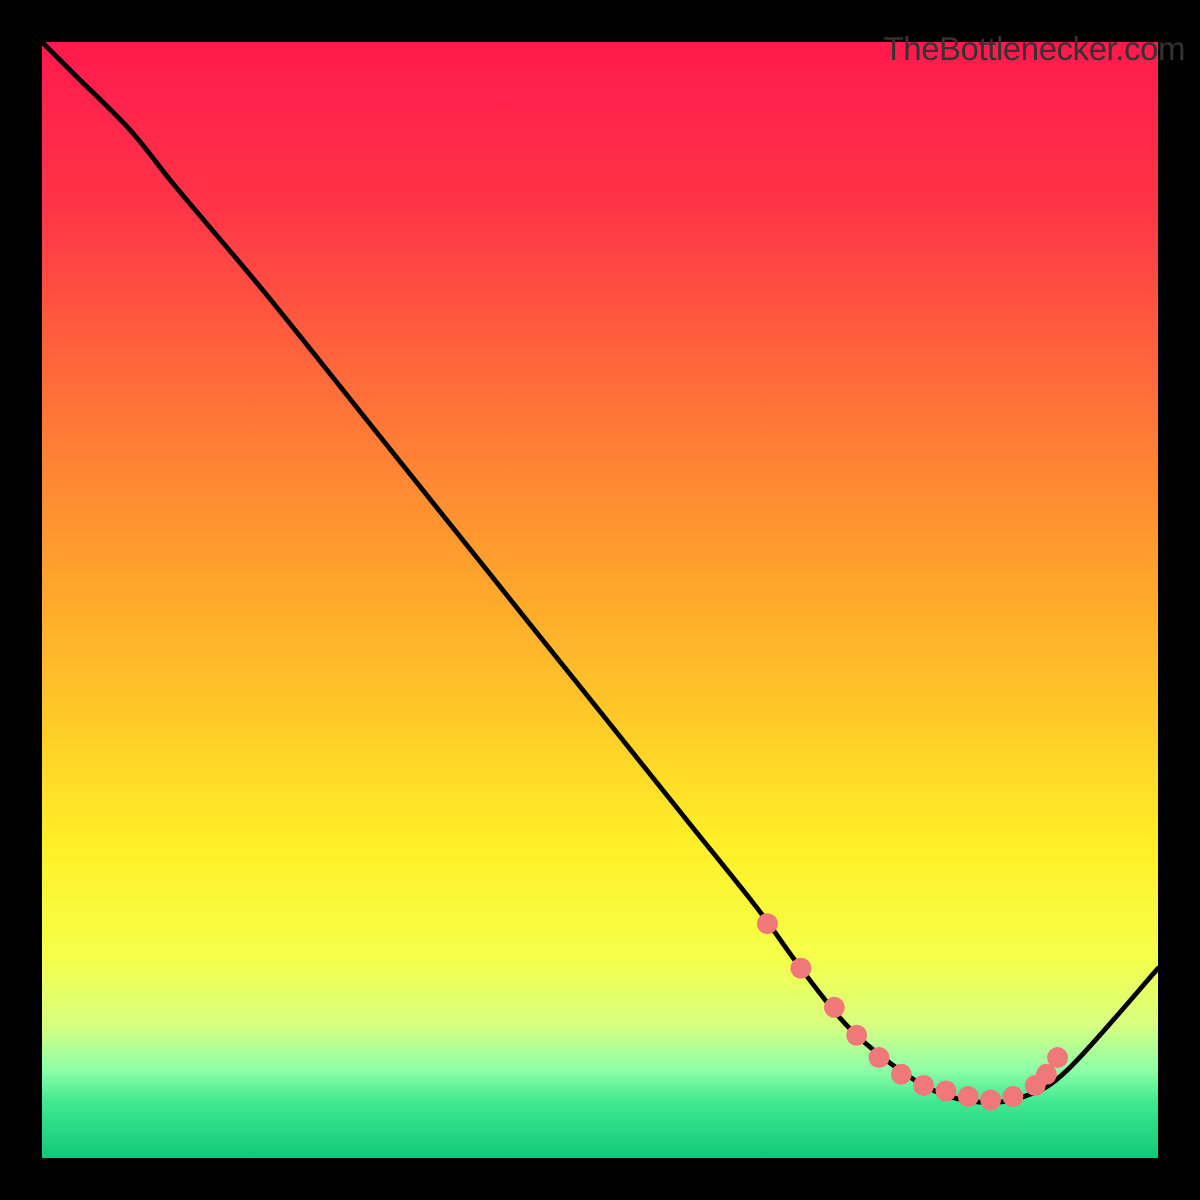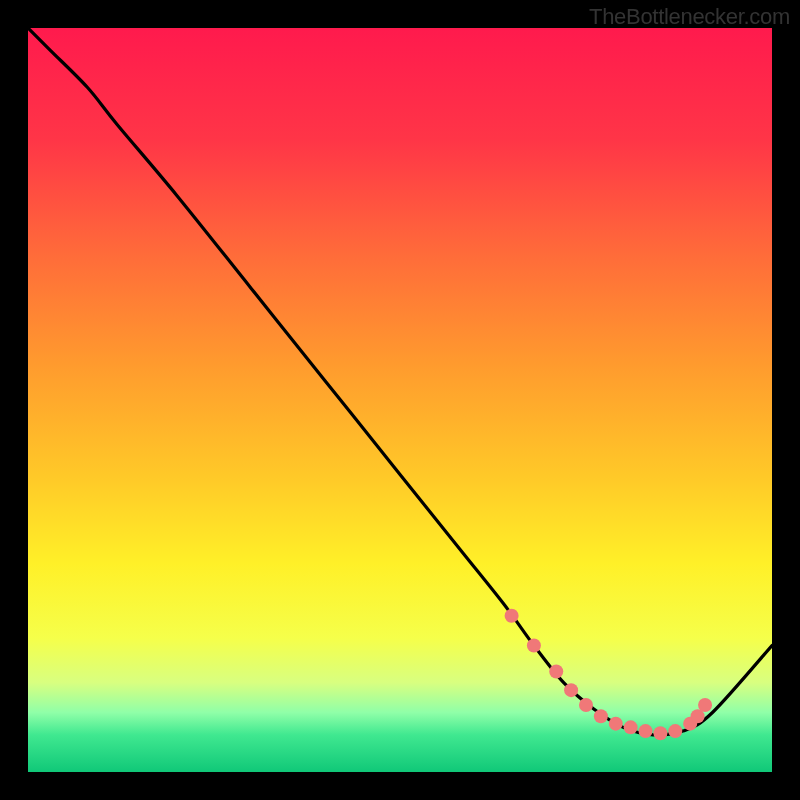--- a/index.html
+++ b/index.html
@@ -7,21 +7,21 @@
     padding: 0;
     background: #000;
     width: 800px;
     height: 800px;
     overflow: hidden;
     position: relative;
     font-family: Arial, Helvetica, sans-serif;
   }
   .attribution {
     position: absolute;
-    top: 4px;
+    top: 20px;
     right: 10px;
     color: #333;
     font-size: 22px;
     font-weight: 400;
     z-index: 20;
     letter-spacing: -0.3px;
     margin-left: 16px;
   }
   .frame {
     position: absolute;

